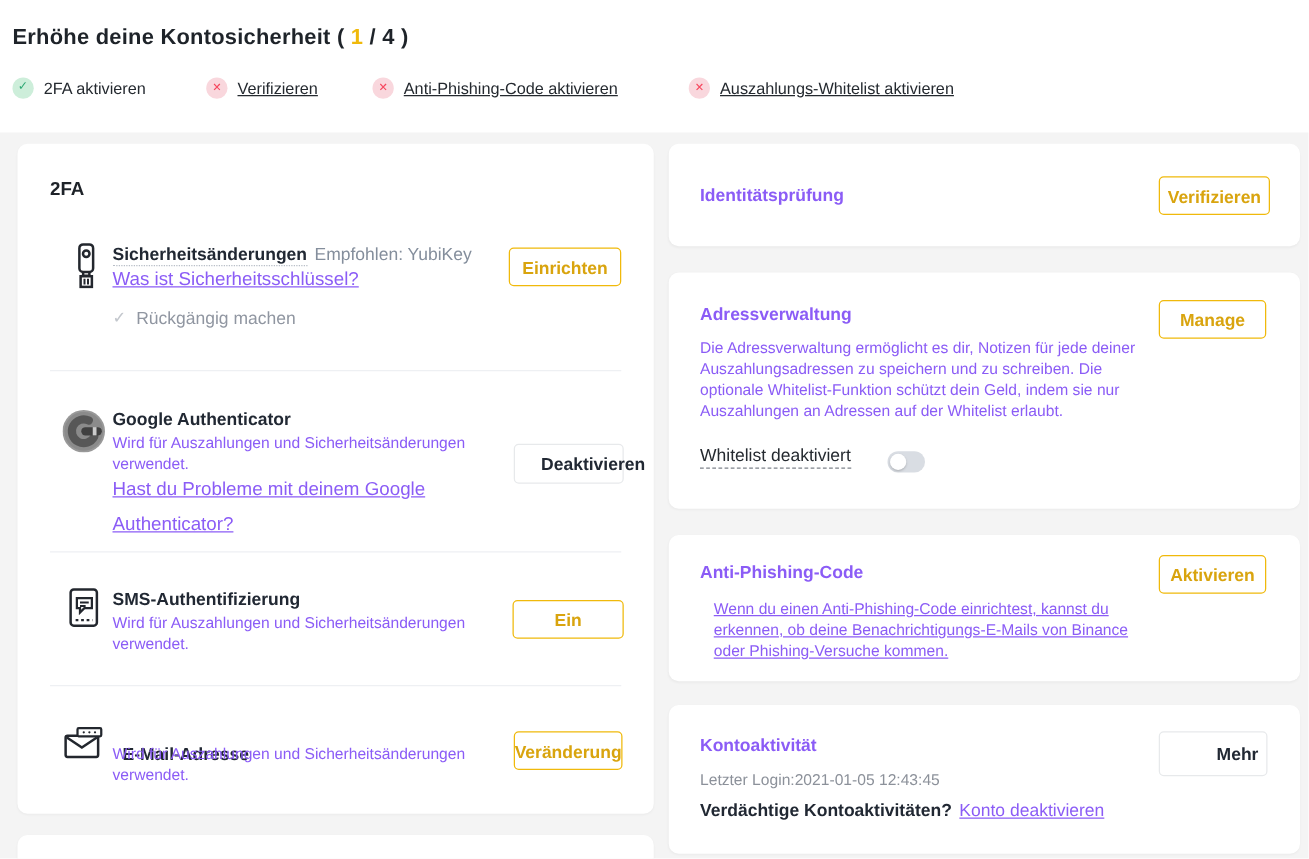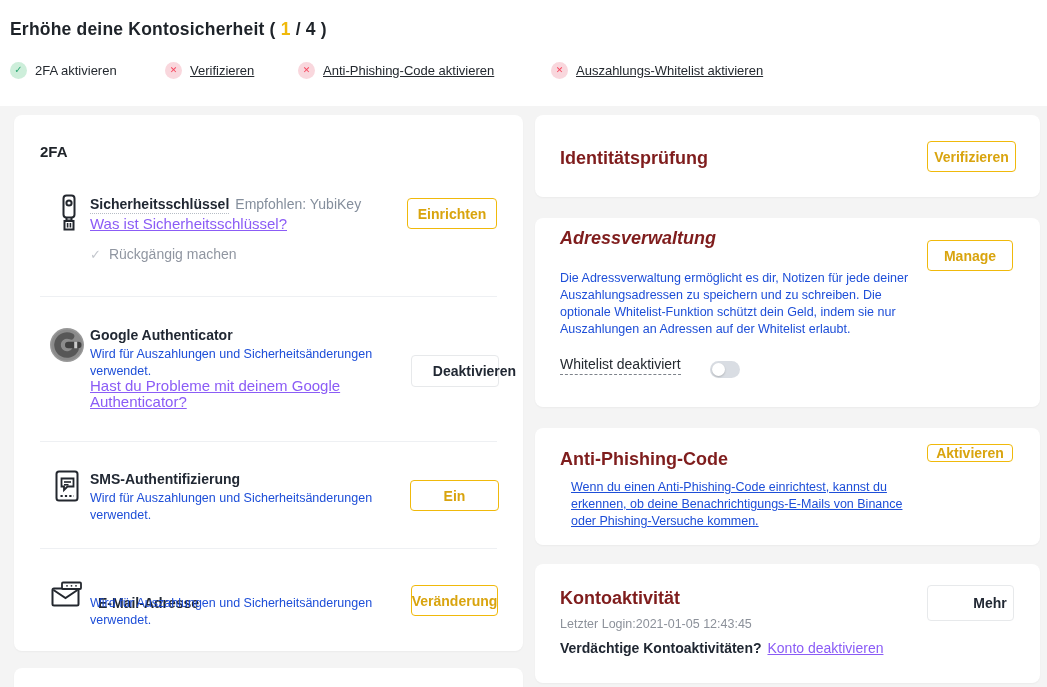--- a/index.html
+++ b/index.html
@@ -18,26 +18,26 @@
   .chk-label { font-size:13px; color:#24292f; }
   .chk-label.lnk { text-decoration:underline; cursor:pointer; }
 
   .card { position:absolute; background:#fff; border-radius:8px; box-shadow:0 1px 2px rgba(0,0,0,.04); }
 
   .btn { position:absolute; display:flex; align-items:center; justify-content:center; border-radius:4px; font-size:14px; font-weight:600; background:#fff; cursor:pointer; }
   .btn.yellow { border:1px solid #f0b90b; color:#d9a40e; }
   .btn.gray { border:1px solid #e7e9eb; color:#212833;padding-left:39px; }
 
   .card-title-sm { position:absolute; font-size:15px; font-weight:bold; color:#1e2329; }
-  .card-title { position:absolute; font-size:18px; font-weight:bold; color:#7f1d1d; }
+  .card-title { position:absolute; font-size:14px; font-weight:bold; color:#8b5cf6; }
 
   .row-title { font-size:14px; font-weight:bold; color:#212833; }
   .row-title.dotted { border-bottom:1px dotted #b7bdc6; padding-bottom:1px; }
   .row-note { font-size:14px; color:#848e9c; font-weight:normal; margin-left:6px; }
-  .row-desc { position:absolute; font-size:12.5px; color:#1d4ed8; line-height:16.5px; }
+  .row-desc { position:absolute; font-size:12.5px; color:#8b5cf6; line-height:16.5px; }
   .gold-link { color:#8b5cf6; text-decoration:underline; cursor:pointer; }
   .row-link { position:absolute; font-size:15px; }
   .divider { position:absolute; left:26px; right:26px; height:1px; background:#eef0f3; }
 
   .undo { position:absolute; display:flex; align-items:center; gap:8px; font-size:14px; color:#9096a1; }
   .undo .mini-check { color:#c3c7cd; font-size:13px; }
 
   .wl-label { position:absolute; font-size:14px; color:#24292f; border-bottom:1px dashed #7d828a; padding-bottom:2px; }
   .toggle { position:absolute; width:30px; height:17px; border-radius:9px; background:#d9dde3; cursor:pointer; }
   .toggle .knob { position:absolute; left:2px; top:2px; width:13px; height:13px; border-radius:50%; background:#fff; box-shadow:0 1px 2px rgba(0,0,0,.2); }
@@ -81,21 +81,21 @@
       <svg width="22" height="38" viewBox="0 0 22 38" fill="none" stroke="#23272e" stroke-width="2">
         <rect x="5.5" y="1.5" width="11" height="22" rx="3"></rect>
         <circle cx="11" cy="9" r="2.6"></circle>
         <path d="M8.5 23.5 v3 h5 v-3"></path>
         <rect x="6.5" y="27" width="9" height="8.5"></rect>
         <line x1="9.6" y1="29" x2="9.6" y2="33.5" stroke-width="1.6"></line>
         <line x1="12.4" y1="29" x2="12.4" y2="33.5" stroke-width="1.6"></line>
       </svg>
     </div>
     <div style="position:absolute; left:76px; top:80px;">
-      <span class="row-title dotted">Sicherheitsschlüssel</span><span class="row-note">Empfohlen: YubiKey</span>
+      <span class="row-title dotted">Sicherheitsänderungen</span><span class="row-note">Empfohlen: YubiKey</span>
     </div>
     <div class="row-link" style="left:76px; top:100px;"><span class="gold-link">Was ist Sicherheitsschlüssel?</span></div>
     <div class="btn yellow" style="left:393px; top:83px; width:90px; height:31px;">Einrichten</div>
     <div class="undo" style="left:76px; top:131px;">
       <span class="mini-check">✓</span>
       <span>Rückgängig machen</span>
     </div>
 
     <div class="divider" style="top:181px;"></div>
 
@@ -103,21 +103,21 @@
       <svg width="34" height="34" viewBox="0 0 34 34">
         <circle cx="17" cy="17" r="17" fill="#999999"></circle>
         <circle cx="17" cy="17" r="15.5" fill="#8b8b8b"></circle>
         <circle cx="17" cy="17" r="9.5" fill="none" stroke="#575757" stroke-width="6.5" stroke-linecap="round" stroke-dasharray="44 16" transform="rotate(28 17 17)"></circle>
         <rect x="15" y="13.7" width="16.5" height="6.6" rx="3.3" fill="#404040"></rect>
         <rect x="24.2" y="13.7" width="3" height="6.6" fill="#cbcbcb"></rect>
       </svg>
     </div>
     <div class="row-title" style="position:absolute; left:76px; top:212px;">Google Authenticator</div>
     <div class="row-desc" style="left:76px; top:231px; width:315px;">Wird für Auszahlungen und Sicherheitsänderungen verwendet.</div>
-    <div class="row-link" style="left:76px; top:263px; width:305px; line-height:16px;"><span class="gold-link">Hast du Probleme mit deinem Google Authenticator?</span></div>
+    <div class="row-link" style="left:76px; top:263px; width:305px; line-height:28px;"><span class="gold-link">Hast du Probleme mit deinem Google Authenticator?</span></div>
     <div class="btn gray" style="left:397px; top:240px; width:88px; height:32px;">Deaktivieren</div>
 
     <div class="divider" style="top:326px;"></div>
 
     <div class="row-icon" style="left:41px; top:355px;">
       <svg width="25" height="33" viewBox="0 0 25 33" fill="none" stroke="#23272e" stroke-width="2">
         <rect x="1.5" y="1.5" width="21" height="29" rx="2.5"></rect>
         <path d="M6.5 8.5 h12 v8 h-6 l-3.5 3.5 v-3.5 h-2.5 z" stroke-width="1.8"></path>
         <line x1="9" y1="12" x2="16" y2="12" stroke-width="1.6"></line>
         <line x1="9" y1="14.8" x2="13.5" y2="14.8" stroke-width="1.6"></line>
@@ -146,32 +146,32 @@
   </div>
 
   <div class="card" style="left:14px; top:668px; width:509px; height:40px;"></div>
 
   <div class="card" style="left:535px; top:115px; width:505px; height:82px;">
     <div class="card-title" style="left:25px; top:33px;">Identitätsprüfung</div>
     <div class="btn yellow" style="left:392px; top:26px; width:89px; height:31px;">Verifizieren</div>
   </div>
 
   <div class="card" style="left:535px; top:218px; width:505px; height:189px;">
-    <div class="card-title" style="left:25px; top:10px;font-style:italic;">Adressverwaltung</div>
+    <div class="card-title" style="left:25px; top:25px;">Adressverwaltung</div>
     <div class="btn yellow" style="left:392px; top:22px; width:86px; height:31px;">Manage</div>
     <div class="row-desc" style="left:25px; top:52px; width:358px; line-height:17px;">Die Adressverwaltung ermöglicht es dir, Notizen für jede deiner Auszahlungsadressen zu speichern und zu schreiben. Die optionale Whitelist-Funktion schützt dein Geld, indem sie nur Auszahlungen an Adressen auf der Whitelist erlaubt.</div>
     <div class="wl-label" style="left:25px; top:138px;">Whitelist deaktiviert</div>
     <div class="toggle" style="left:175px; top:143px;">
       <div class="knob"></div>
     </div>
   </div>
 
   <div class="card" style="left:535px; top:428px; width:505px; height:117px;">
     <div class="card-title" style="left:25px; top:21px;">Anti-Phishing-Code</div>
-    <div class="btn yellow" style="left:392px; top:16px; width:86px; height:18px;">Aktivieren</div>
+    <div class="btn yellow" style="left:392px; top:16px; width:86px; height:31px;">Aktivieren</div>
     <div class="row-desc" style="left:36px; top:51px; width:355px; line-height:17px;text-decoration:underline;">Wenn du einen Anti-Phishing-Code einrichtest, kannst du erkennen, ob deine Benachrichtigungs-E-Mails von Binance oder Phishing-Versuche kommen.</div>
   </div>
 
   <div class="card" style="left:535px; top:564px; width:505px; height:119px;">
     <div class="card-title" style="left:25px; top:24px;">Kontoaktivität</div>
     <div class="btn gray" style="left:392px; top:21px; width:87px; height:36px;">Mehr</div>
     <div class="login-text" style="left:25px; top:53px;">Letzter Login:2021-01-05 12:43:45</div>
     <div class="susp-row" style="left:25px; top:76px;">
       <span>Verdächtige Kontoaktivitäten?</span><span class="gold-link">Konto deaktivieren</span>
     </div>

